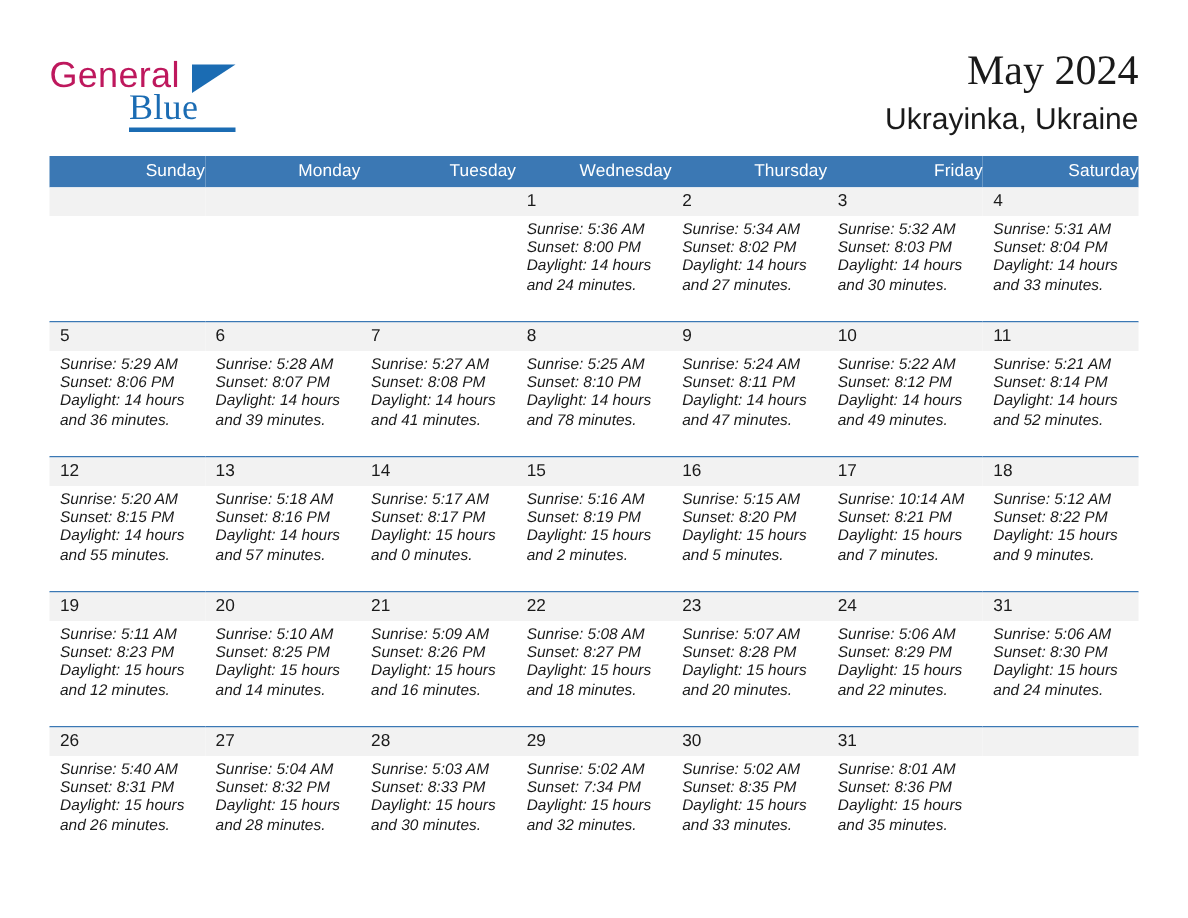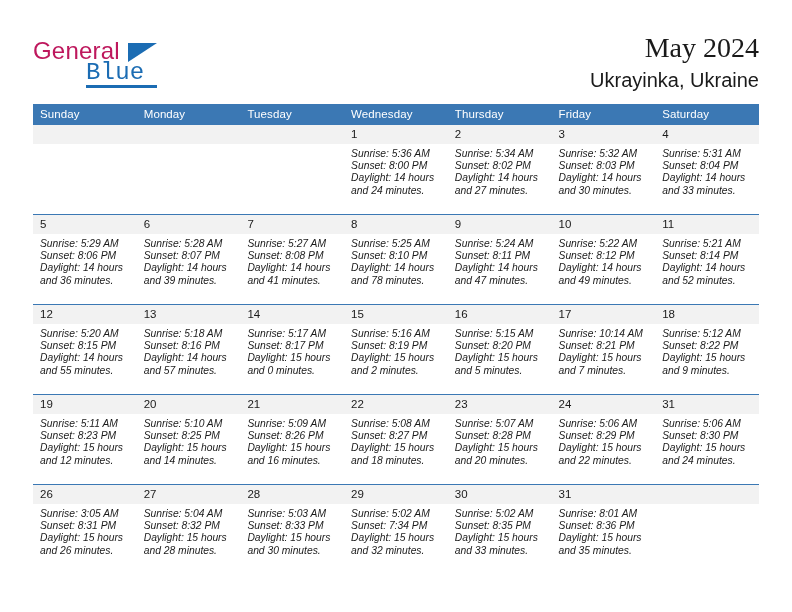--- a/index.html
+++ b/index.html
@@ -45,21 +45,21 @@
     color: #be185d;
     font-family: "Liberation Sans", sans-serif;
   }
   .brand-blue {
     position: absolute;
     left: 53px;
     top: 22px;
     font-size: 24px;
     letter-spacing: 0.2px;
     color: #1b6cb3;
-    font-family: Liberation Mono, monospace;
+    font-family: Liberation Serif, serif;
   }
   .brand-tri {
     position: absolute;
     left: 95px;
     top: 6px;
     width: 0;
     height: 0;
     border-left: 29px solid #1b6cb3;
     border-bottom: 19px solid transparent;
   }
@@ -100,21 +100,21 @@
     top: 104px;
     width: 726px;
     border-collapse: collapse;
     table-layout: fixed;
   }
   .calendar th {
     background: #3b78b4;
     color: #ffffff;
     font-size: 11.5px;
     font-weight: normal;
-    text-align: left;
+    text-align: right;
     padding: 4px 0 5px 7px;
     height: 12px;
     border: none;
     letter-spacing: 0.1px;
   }
   .calendar td {
     vertical-align: top;
     padding: 0;
     border: none;
     width: 103.7px;
@@ -480,21 +480,21 @@
                 <div>and 24 minutes.</div>
               </div>
             </div>
           </td>
         </tr>
         <tr class="week-row">
           <td>
             <div class="cell-inner">
               <div class="daynum">26</div>
               <div class="info">
-                <div>Sunrise: 3:05 AM</div>
+                <div>Sunrise: 5:40 AM</div>
                 <div>Sunset: 8:31 PM</div>
                 <div>Daylight: 15 hours</div>
                 <div>and 26 minutes.</div>
               </div>
             </div>
           </td>
           <td>
             <div class="cell-inner">
               <div class="daynum">27</div>
               <div class="info">

